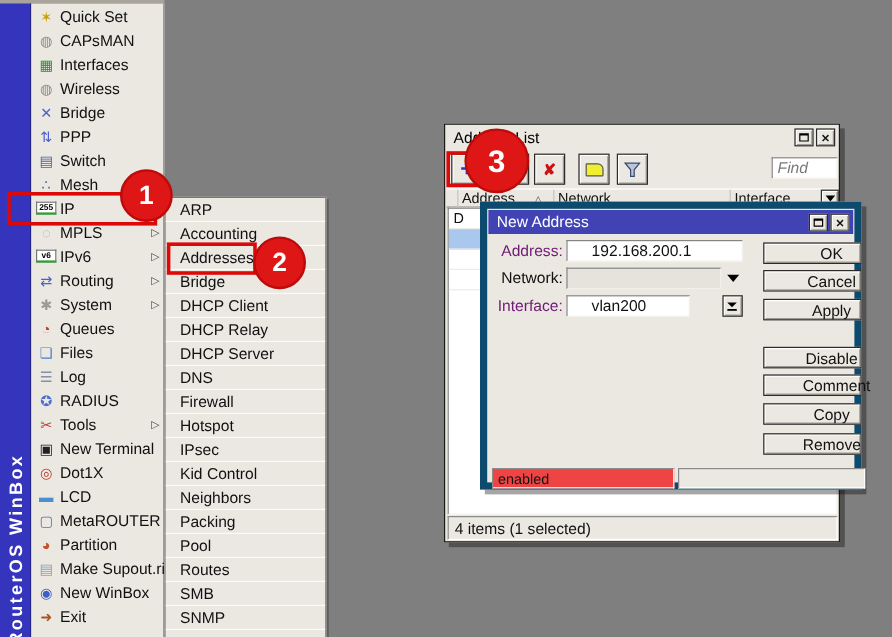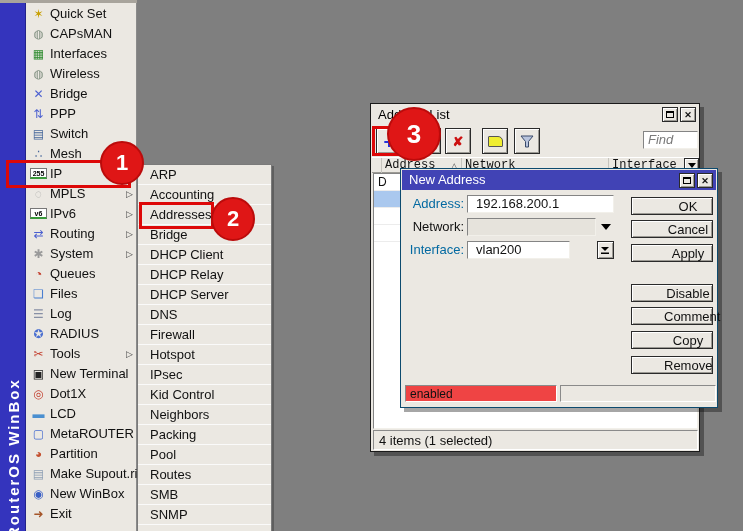--- a/index.html
+++ b/index.html
@@ -35,42 +35,42 @@
     border:1px solid #1a1a1a;box-shadow:4px 4px 0 rgba(0,0,0,.35);}
   #altitle{position:absolute;left:0;top:0;right:0;height:21px;line-height:21px;padding-left:7px;color:#000;}
   .winbtns{position:absolute;right:3px;top:3px;display:flex;gap:2px;}
   .wbtn{width:16px;height:15px;display:flex;align-items:center;justify-content:center;font-size:9px;font-weight:bold;}
   .maxglyph{width:8px;height:7px;border:1px solid #000;border-top-width:2px;}
   .tbtn{position:absolute;top:24px;width:26px;height:26px;display:flex;align-items:center;justify-content:center;}
   #find{position:absolute;top:27px;left:272px;width:55px;height:18px;line-height:16px;
     font-style:italic;color:#7a7a7a;padding-left:4px;}
   #alheader{position:absolute;left:1px;top:53px;width:326px;height:16px;background:#ebe8e2;
     border-top:1px solid #fff;border-bottom:1px solid #9c9a94;font-size:12px;}
-  .hcell{position:absolute;top:0;height:15px;line-height:15px;padding-left:3px;border-right:1px solid #c6c4be;overflow:hidden;font-family:Liberation Mono, monospace;}
+  .hcell{position:absolute;top:0;height:15px;line-height:15px;padding-left:3px;border-right:1px solid #c6c4be;overflow:hidden;}
   .sortglyph{font-size:9px;color:#555;margin-left:16px;}
   #colbtn{position:absolute;top:0;left:312px;width:15px;height:15px;display:flex;align-items:center;justify-content:center;}
   .dn-tri{width:0;height:0;border-left:4px solid transparent;border-right:4px solid transparent;border-top:5px solid #000;}
   #albody{position:absolute;left:2px;top:69px;width:325px;height:256px;background:#fff;
     border:1px solid;border-color:#848484 #f2f0ea #f2f0ea #848484;}
   .trow{position:relative;height:17px;border-bottom:1px solid #ececec;}
   .trow.selected{background:#aac8ee;}
   .flagcell{position:absolute;left:0;top:0;width:30px;height:17px;line-height:16px;padding-left:4px;
     border-right:1px solid #d8d8d8;font-size:12px;}
   #alstatus{position:absolute;left:2px;top:326px;width:325px;height:20px;line-height:19px;padding-left:5px;
     background:#ebe8e2;border:1px solid;border-color:#8a8a8a #fff #fff #8a8a8a;}
 
   
   #nawin{position:absolute;left:400px;top:168px;width:318px;height:240px;background:#ebe8e2;
-    border:1px solid #0c4a6e;box-shadow:4px 4px 0 rgba(0,0,0,.35);}
+    border:6px solid #0c4a6e;box-shadow:4px 4px 0 rgba(0,0,0,.35);}
   #natitle{position:absolute;left:1px;top:1px;right:1px;height:20px;line-height:20px;padding-left:7px;
     background:#4143b5;color:#fff;}
   .frow{position:absolute;left:0;height:18px;}
   .flabel{position:absolute;left:0;top:0;width:63px;height:18px;line-height:18px;text-align:right;}
-  .blue{color:#0369a1;}
-  .finput{position:absolute;top:0;height:18px;line-height:16px;padding-left:8px;white-space:nowrap;overflow:hidden;}
+  .blue{color:#701a75;}
+  .finput{position:absolute;top:0;height:18px;line-height:16px;padding-left:20px;white-space:nowrap;overflow:hidden;}
   .combo-btn{position:absolute;left:196px;top:0;width:17px;height:18px;display:flex;align-items:center;justify-content:center;flex-direction:column;}
   .flat-arrow{position:absolute;left:200px;top:6px;width:0;height:0;
     border-left:5px solid transparent;border-right:5px solid transparent;border-top:6px solid #000;}
   .dlgbtn{position:absolute;left:230px;width:82px;height:18px;line-height:17px;text-align:center;cursor:default;padding-left:32px;}
   #nastatus-l{position:absolute;left:4px;top:216px;width:152px;height:17px;line-height:16px;padding-left:4px;
     background:#ef4444;border:1px solid;border-color:#8a8a8a #fff #fff #8a8a8a;font-size:12px;}
   #nastatus-r{position:absolute;left:159px;top:216px;width:156px;height:17px;
     background:#ebe8e2;border:1px solid;border-color:#8a8a8a #fff #fff #8a8a8a;}
 
   

